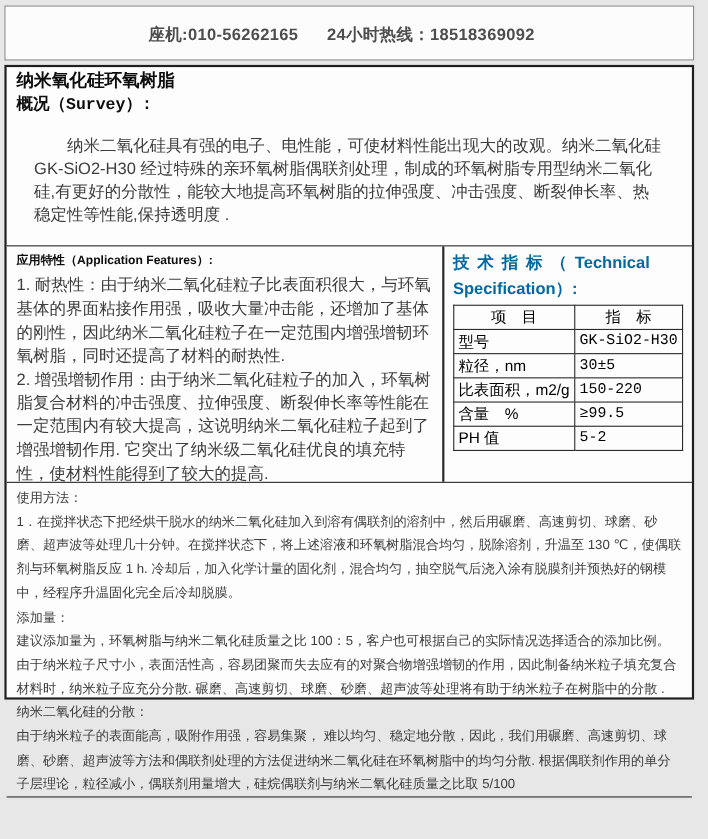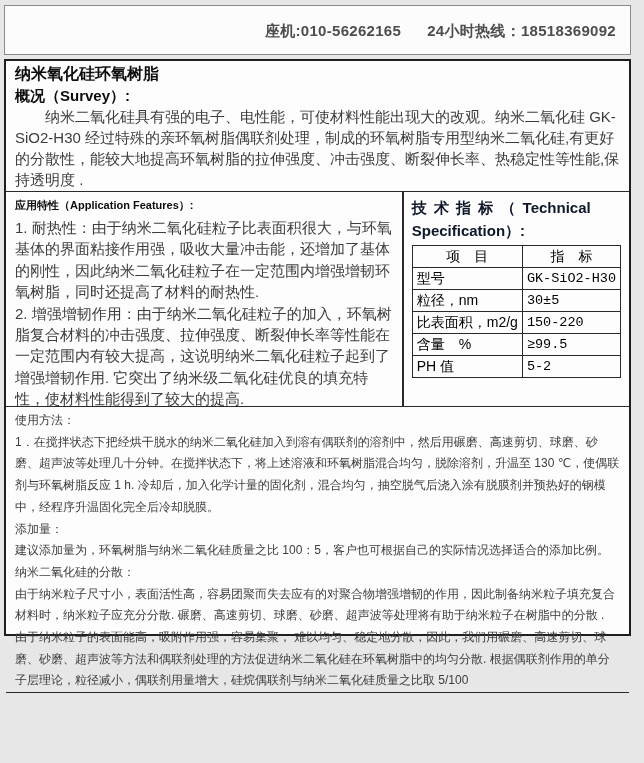--- a/index.html
+++ b/index.html
@@ -9,53 +9,53 @@
     font-family:"Liberation Sans","DejaVu Sans",sans-serif;
     color:#3d3d3d;
   }
   .stage{position:relative;width:644px;height:763px;overflow:hidden;}
 
   
   .header-box{
     position:absolute;left:4px;top:5px;width:627px;height:50px;
     box-sizing:border-box;
     background:#fcfcfc;border:1px solid #8a8a8a;
-    text-align:right;
+    text-align:center;
   }
   .header-inner{
     padding:16px 14px 0 0;
     font-size:15px;font-weight:bold;color:#4d4d4d;
     letter-spacing:0.3px;
   }
   .header-inner span{white-space:nowrap;}
   .header-gap{display:inline-block;width:26px;}
 
   
   .main-box{
     position:absolute;left:4px;top:59px;width:627px;height:577px;
     box-sizing:border-box;
     background:#fdfdfd;border:2px solid #1f1f1f;
     display:flex;flex-direction:column;
   }
 
   .intro{padding:2px 9px 1px 9px;border-bottom:1px solid #2a2a2a;}
   .doc-title{margin:0;font-size:16px;font-weight:bold;color:#0d0d0d;line-height:22px;}
-  .survey-heading{margin:0;font-size:15px;font-weight:bold;color:#0d0d0d;line-height:21px;}
-  .survey-body{margin:0;font-size:15px;line-height:21px;text-indent:2em;}
+  .survey-heading{margin:0;font-size:15px;font-weight:bold;color:#0d0d0d;line-height:21px;font-family:Liberation Mono, monospace;}
+  .survey-body{margin:16px;font-size:15px;line-height:21px;text-indent:2em;}
 
   .two-col{display:flex;border-bottom:1px solid #2a2a2a;min-height:214px;}
   .left-col{
     width:412px;box-sizing:border-box;border-right:2px solid #2a2a2a;
     padding:2px 9px 2px 9px;
   }
   .features-heading{margin:0;font-size:11px;font-weight:bold;color:#0d0d0d;line-height:23px;}
   .feature-item{margin:0;font-size:15px;line-height:21.4px;}
 
   .right-col{flex:1;padding:4px 8px 2px 8px;box-sizing:border-box;}
-  .spec-heading{margin:0;font-size:15px;font-weight:bold;color:#0f172a;line-height:23px;word-spacing:3px;}
+  .spec-heading{margin:0;font-size:15px;font-weight:bold;color:#0369a1;line-height:23px;word-spacing:3px;}
   table.spec{
     border-collapse:collapse;width:196px;margin-top:3px;
     font-size:14px;color:#000000;
   }
   table.spec th,table.spec td{
     border:1px solid #2a2a2a;padding:0 4px;height:21px;
     font-weight:normal;text-align:left;white-space:nowrap;
   }
   table.spec th{text-align:center;}
   table.spec td.val{font-family:"Liberation Mono","DejaVu Sans Mono",monospace;font-size:13.5px;}
@@ -121,19 +121,19 @@
         </tbody>
           </table>
       </div>
     </div>
 
     <div class="usage">
       <p>使用方法：</p>
       <p>1．在搅拌状态下把经烘干脱水的纳米二氧化硅加入到溶有偶联剂的溶剂中，然后用碾磨、高速剪切、球磨、砂磨、超声波等处理几十分钟。在搅拌状态下，将上述溶液和环氧树脂混合均匀，脱除溶剂，升温至 130 ℃，使偶联剂与环氧树脂反应 1 h. 冷却后，加入化学计量的固化剂，混合均匀，抽空脱气后浇入涂有脱膜剂并预热好的钢模中，经程序升温固化完全后冷却脱膜。</p>
       <p>添加量：</p>
       <p>建议添加量为，环氧树脂与纳米二氧化硅质量之比 100：5，客户也可根据自己的实际情况选择适合的添加比例。</p>
+      <p>由于纳米粒子尺寸小，表面活性高，容易团聚而失去应有的对聚合物增强增韧的作用，因此制备纳米粒子填充复合材料时，纳米粒子应充分分散. 碾磨、高速剪切、球磨、砂磨、超声波等处理将有助于纳米粒子在树脂中的分散 .</p>
       <p>纳米二氧化硅的分散：</p>
-      <p>由于纳米粒子尺寸小，表面活性高，容易团聚而失去应有的对聚合物增强增韧的作用，因此制备纳米粒子填充复合材料时，纳米粒子应充分分散. 碾磨、高速剪切、球磨、砂磨、超声波等处理将有助于纳米粒子在树脂中的分散 .</p>
       <p>由于纳米粒子的表面能高，吸附作用强，容易集聚， 难以均匀、稳定地分散，因此，我们用碾磨、高速剪切、球磨、砂磨、超声波等方法和偶联剂处理的方法促进纳米二氧化硅在环氧树脂中的均匀分散. 根据偶联剂作用的单分子层理论，粒径减小，偶联剂用量增大，硅烷偶联剂与纳米二氧化硅质量之比取 5/100</p>
     </div>
 
   </div>
 </div>
 
 </body></html>

